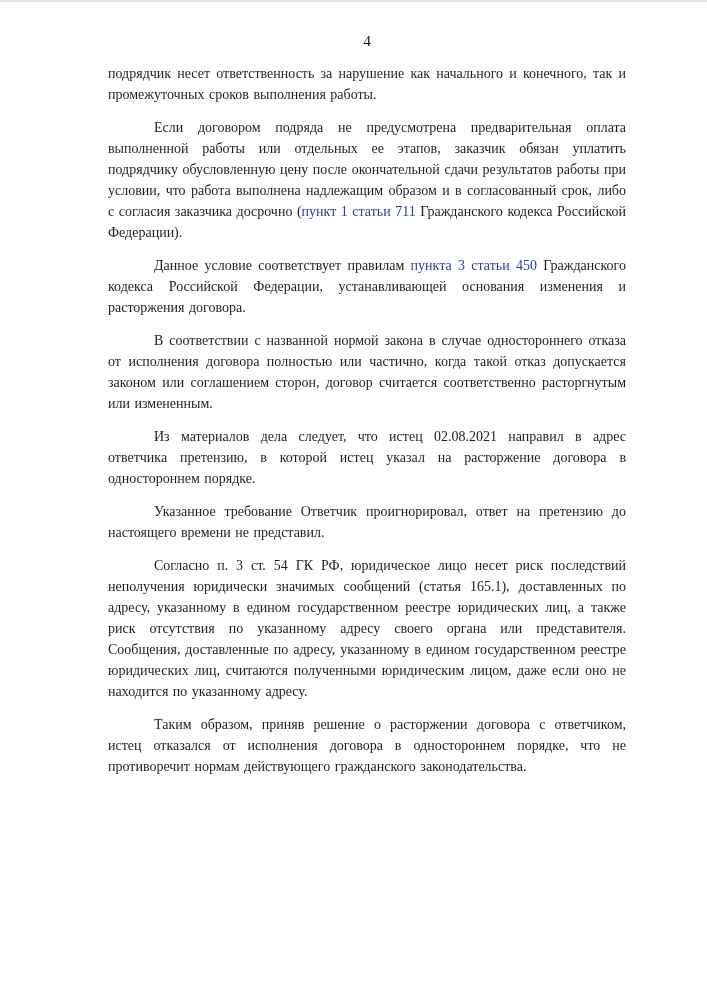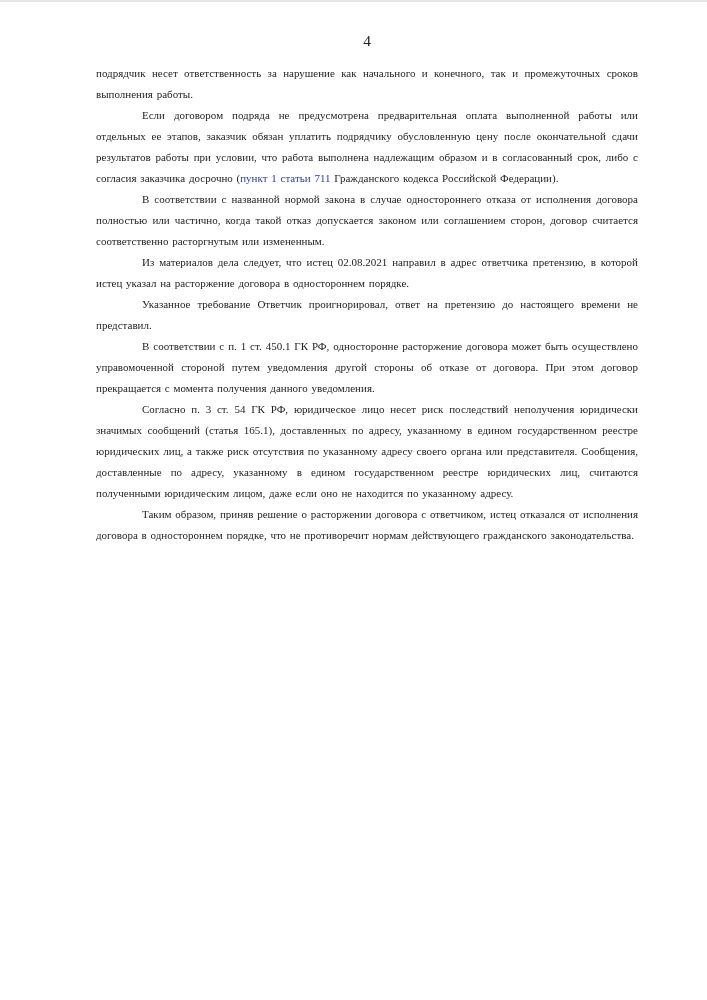--- a/index.html
+++ b/index.html
@@ -27,23 +27,23 @@
     margin-right:69px;
     padding-top:30px;
   }
   .page-number{
     text-align:center;
     font-size:15.5px;
     color:var(--text-color);
     margin-bottom:13px;
   }
   .doc-body p{
-    margin:0;
+    margin:12px;
     text-align:justify;
-    font-size:11px;
+    font-size:14px;
     line-height:21px;
     color:var(--text-color);
     text-indent:46px;
     word-spacing:1px;
   }
   .doc-body p.no-indent{
     text-indent:0;
   }
   .doc-link{
     color:var(--link-color);
@@ -52,21 +52,21 @@
 </style>
 </head>
 <body>
 
 <div class="page">
   <div class="content">
     <div class="page-number">4</div>
     <div class="doc-body">
         <p class="no-indent">подрядчик несет ответственность за нарушение как начального и конечного, так и промежуточных сроков выполнения работы.</p>
         <p>Если договором подряда не предусмотрена предварительная оплата выполненной работы или отдельных ее этапов, заказчик обязан уплатить подрядчику обусловленную цену после окончательной сдачи результатов работы при условии, что работа выполнена надлежащим образом и в согласованный срок, либо с согласия заказчика досрочно (<a class="doc-link">пункт 1 статьи 711</a> Гражданского кодекса Российской Федерации).</p>
+        <p>Данное условие соответствует правилам <a class="doc-link">пункта 3 статьи 450</a> Гражданского кодекса Российской Федерации, устанавливающей основания изменения и расторжения договора.</p>
         <p>В соответствии с названной нормой закона в случае одностороннего отказа от исполнения договора полностью или частично, когда такой отказ допускается законом или соглашением сторон, договор считается соответственно расторгнутым или измененным.</p>
         <p>Из материалов дела следует, что истец 02.08.2021 направил в адрес ответчика претензию, в которой истец указал на расторжение договора в одностороннем порядке.</p>
         <p>Указанное требование Ответчик проигнорировал, ответ на претензию до настоящего времени не представил.</p>
-        <p>В соответствии с п. 1 ст. 450.1 ГК РФ, односторонне расторжение договора может быть осуществлено управомоченной стороной путем уведомления другой стороны об отказе от договора. При этом договор прекращается с момента получения данного уведомления.</p>
         <p>Согласно п. 3 ст. 54 ГК РФ, юридическое лицо несет риск последствий неполучения юридически значимых сообщений (статья 165.1), доставленных по адресу, указанному в едином государственном реестре юридических лиц, а также риск отсутствия по указанному адресу своего органа или представителя. Сообщения, доставленные по адресу, указанному в едином государственном реестре юридических лиц, считаются полученными юридическим лицом, даже если оно не находится по указанному адресу.</p>
         <p>Таким образом, приняв решение о расторжении договора с ответчиком, истец отказался от исполнения договора в одностороннем порядке, что не противоречит нормам действующего гражданского законодательства.</p>
       </div>
   </div>
 </div>
 
 </body></html>

